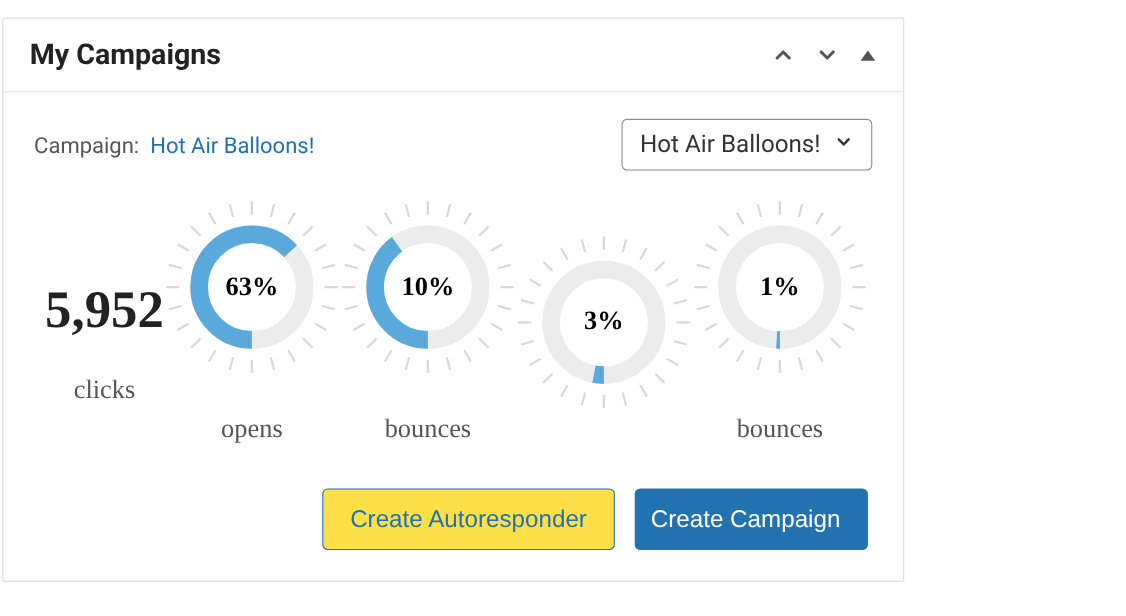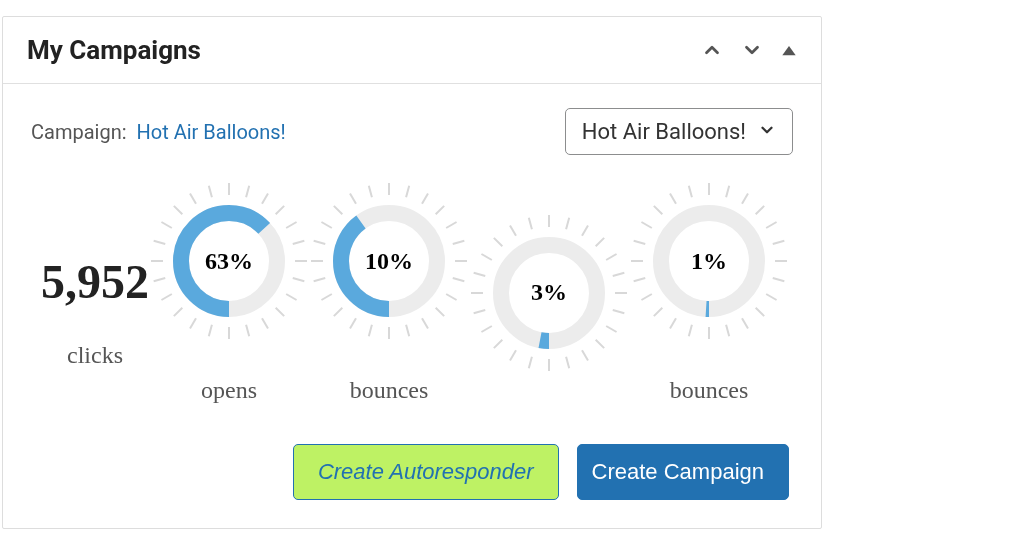--- a/index.html
+++ b/index.html
@@ -130,23 +130,22 @@
     }
     .btn {
       font-size: 22px;
       padding: 14px 24px;
       border-radius: 5px;
       cursor: pointer;
       font-weight: 400;
       border: 1.5px solid #2271b1;
     }
     .btn-secondary {
-      background: #bef264;
+      background: #fde047;
       color: #2271b1;
-      font-style: italic;
     }
     .btn-primary {
       background: #2271b1;
       color: #fff;
       padding-left: 14px;
     }
   </style>
 </head>
 <body>
 

